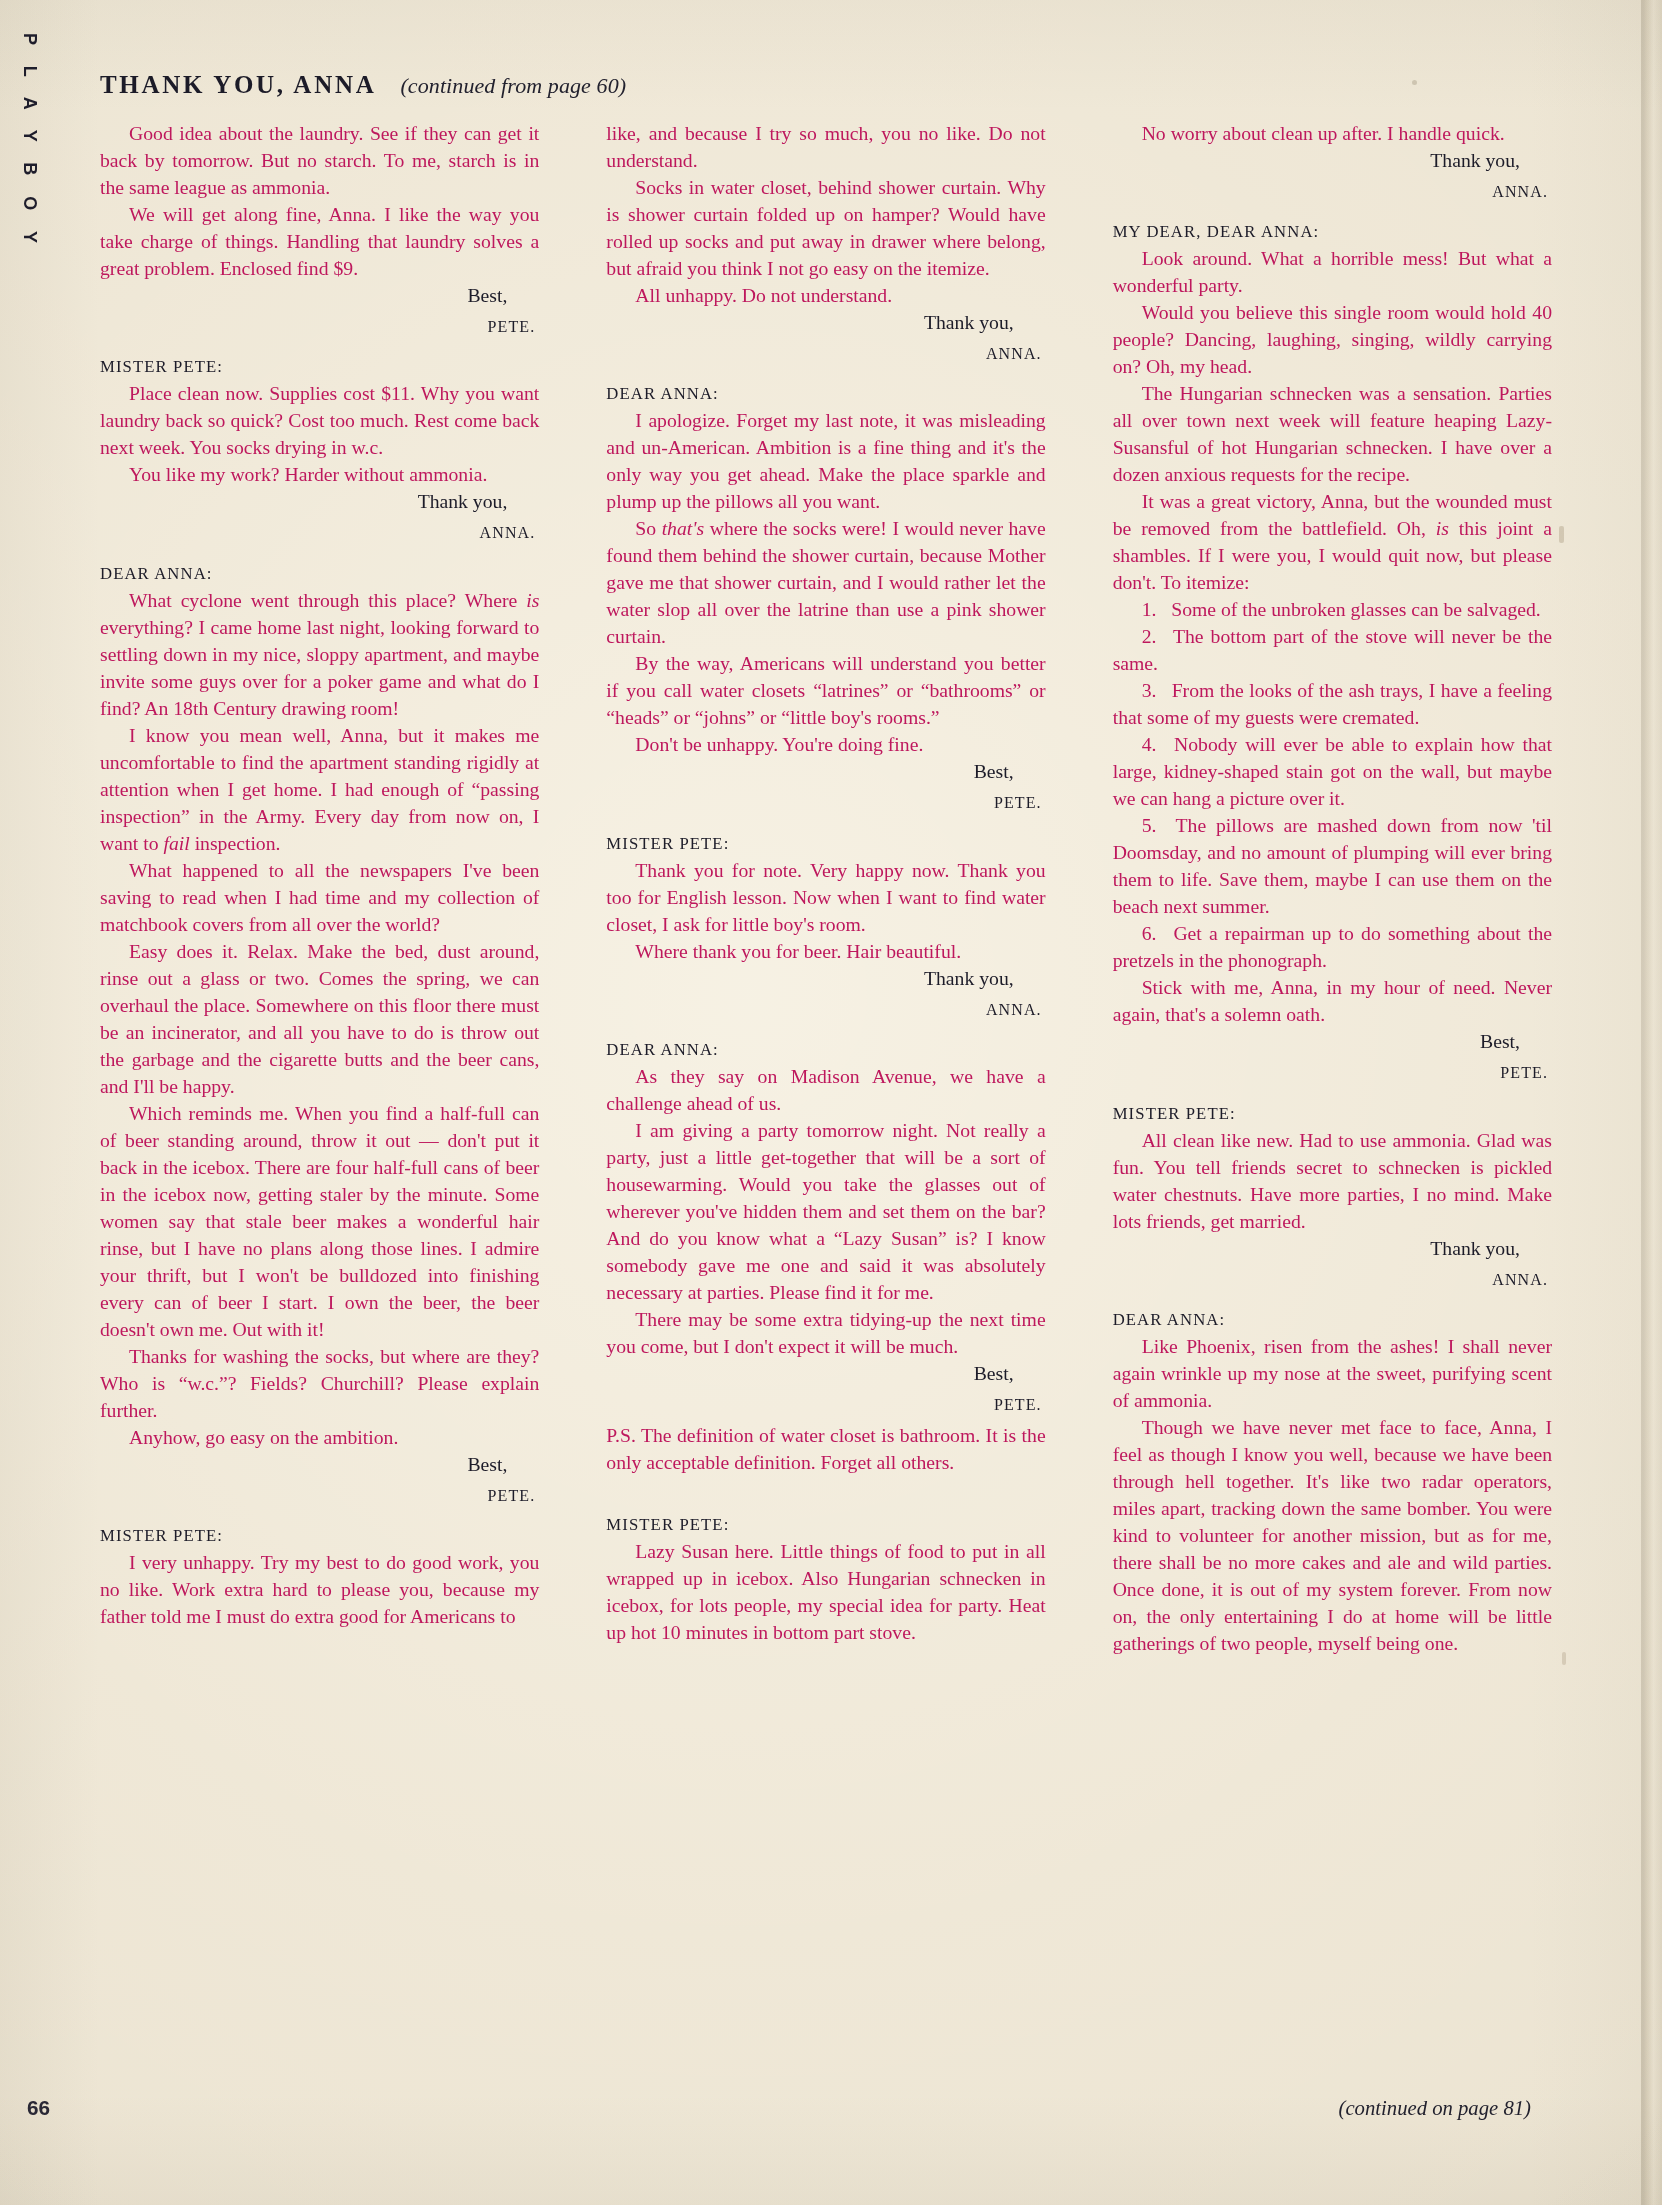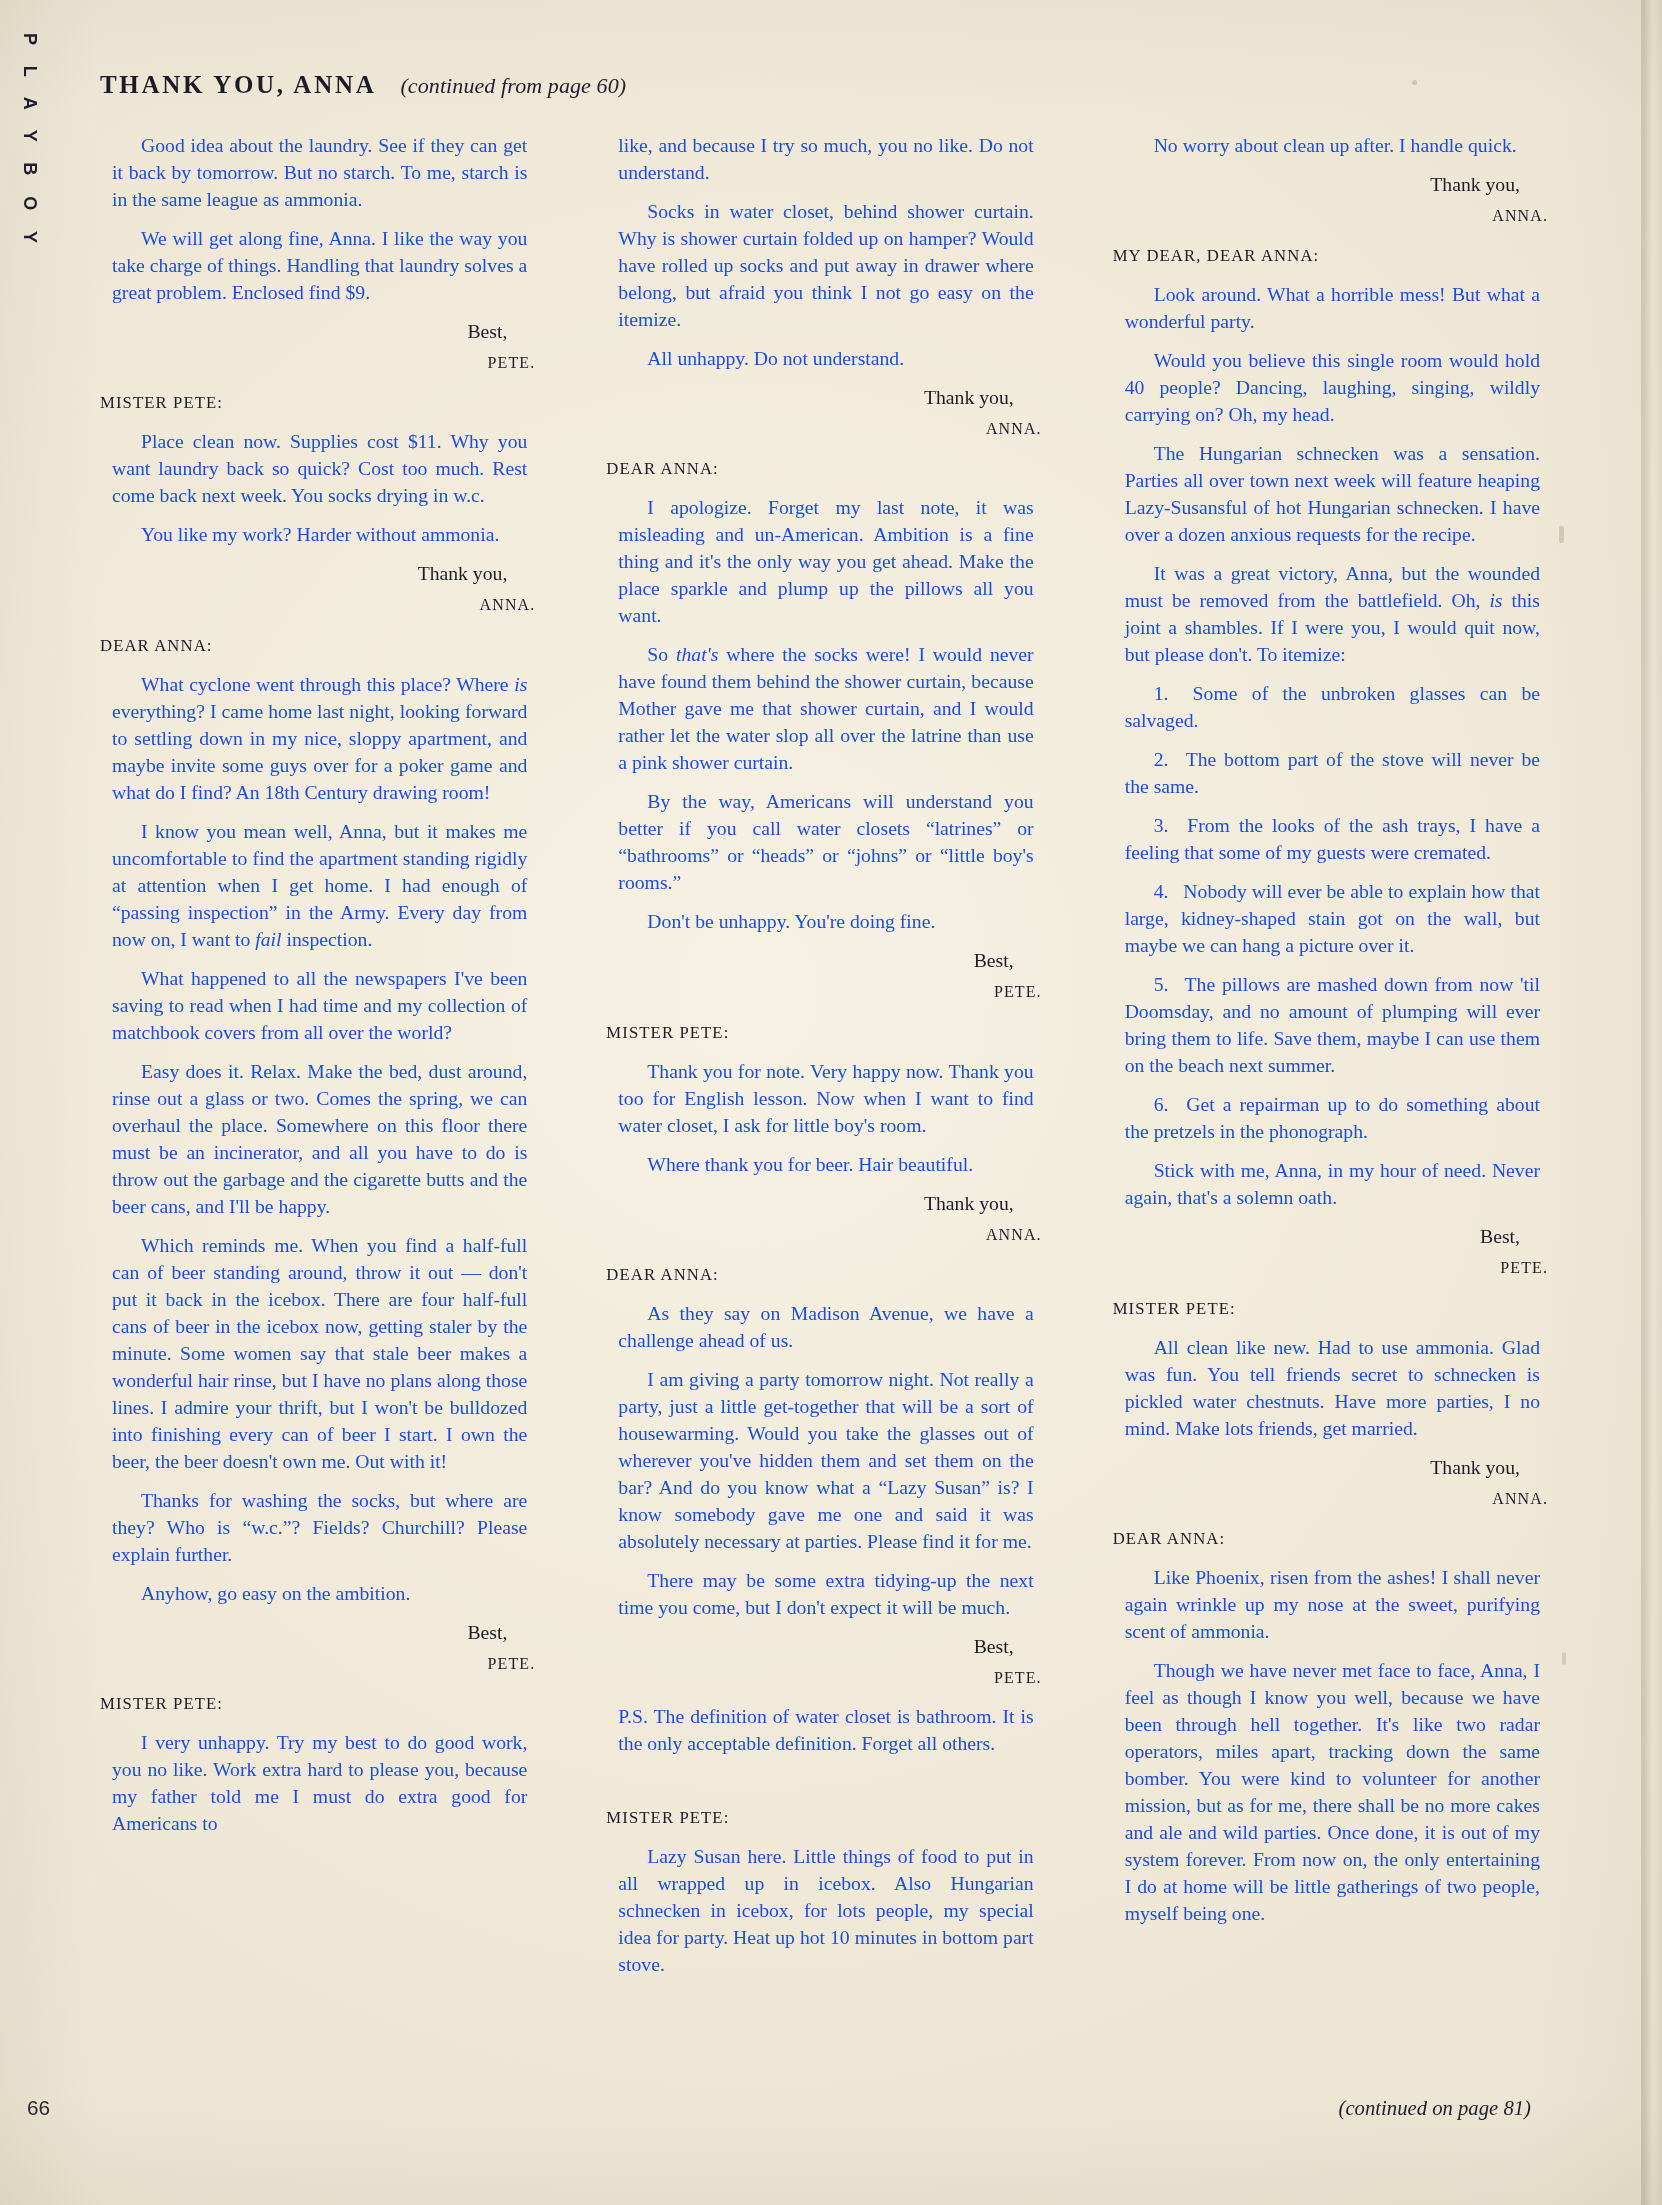--- a/index.html
+++ b/index.html
@@ -110,27 +110,27 @@
     gap: 0;
   }
   .col {
     width: 440px;
     margin-right: 67px;
   }
   .col:last-child { margin-right: 0; }
   .col.col3 { width: 440px; }
 
   p.body {
-    margin: 12px;
+    margin: 0;
     font-size: 19.7px;
     line-height: 27px;
     text-align: justify;
     text-indent: 29px;
     hyphens: manual;
-    color: #1d4ed8;
+    color: #be185d;
   }
   p.body.noindent { text-indent: 0; }
   p.salutation {
     margin: 0;
     font-size: 16.7px;
     line-height: 27px;
     letter-spacing: 1.1px;
     text-transform: uppercase;
     color: #1d1c29;
     text-align: left;
@@ -159,20 +159,21 @@
 
   
   #page-number {
     position: absolute;
     left: 27px;
     bottom: 85px;
     font-family: "Liberation Sans", "DejaVu Sans", sans-serif;
     font-size: 20.7px;
     color: #2a2835;
     z-index: 6;
+    font-weight: bold;
   }
   
   #continued-footer {
     position: absolute;
     right: 131px;
     bottom: 85px;
     font-style: italic;
     font-size: 20.7px;
     color: #22212e;
     z-index: 6;

